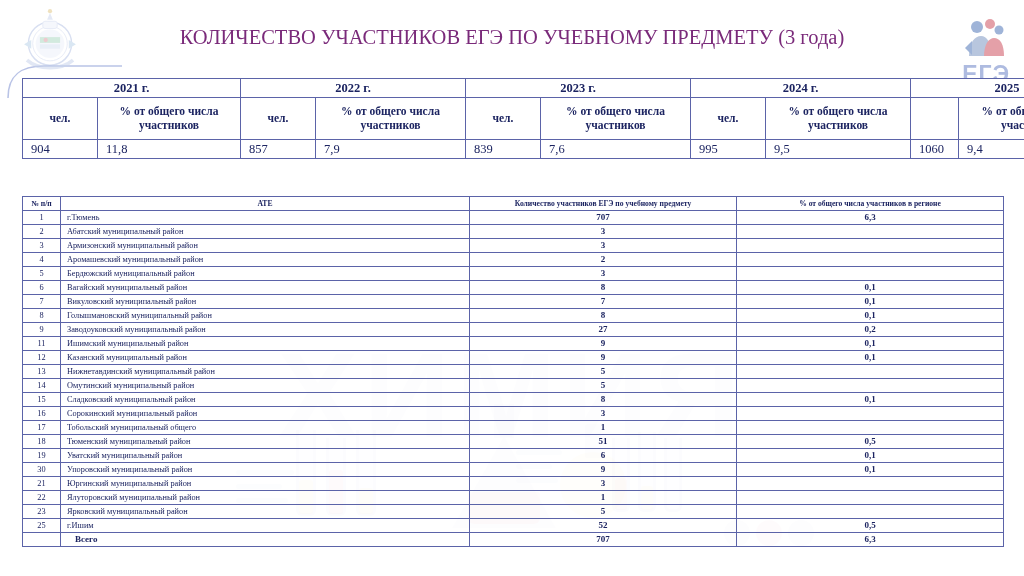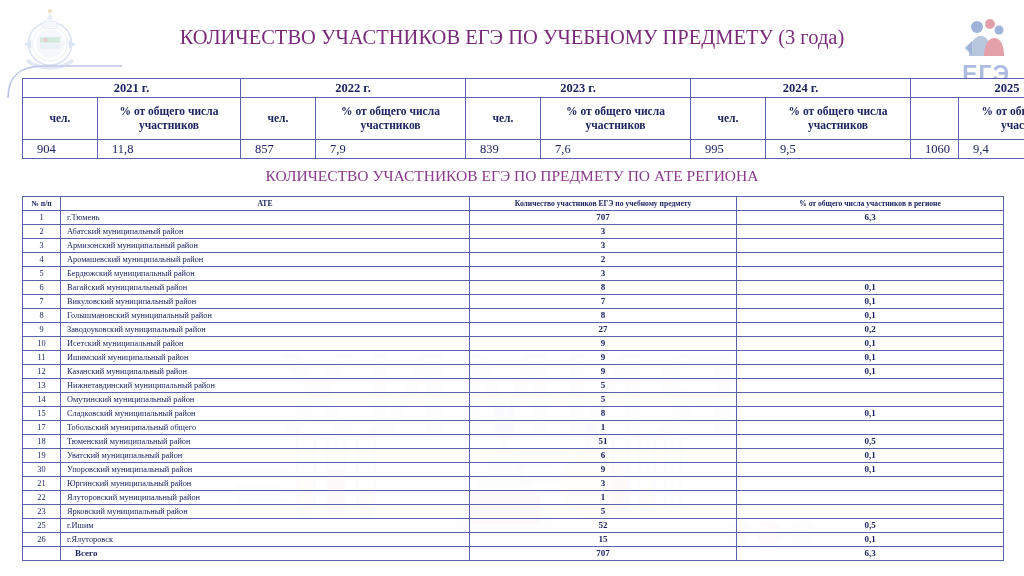--- a/index.html
+++ b/index.html
@@ -118,21 +118,21 @@
     border-collapse: collapse;
     z-index: 3;
     background: #ffffff;
     table-layout: fixed;
   }
   .t-top th, .t-top td {
     border: 1px solid #5b63a8;
     vertical-align: middle;
     font-family: "Liberation Serif", serif;
     color: #1c2461;
-    padding: 1px 14px;
+    padding: 1px 8px;
   }
   .t-top .yr {
     font-weight: bold;
     font-size: 12.5px;
     height: 19px;
   }
   .t-top .sub {
     font-weight: bold;
     font-size: 11.5px;
     height: 42px;
@@ -309,21 +309,20 @@
         <td class="val">839</td>
         <td class="val">7,6</td>
         <td class="val">995</td>
         <td class="val">9,5</td>
         <td class="val">1060</td>
         <td class="val">9,4</td>
       </tr>
     </tbody>
   </table>
 
-  <div class="title-sub">КОЛИЧЕСТВО УЧАСТНИКОВ ЕГЭ ПО ПРЕДМЕТУ ПО АТЕ РЕГИОНА</div>
 
   <table class="t-main">
     <colgroup>
       <col style="width:38px">
       <col style="width:409px">
       <col style="width:267px">
       <col style="width:267px">
     </colgroup>
     <thead>
       <tr>
@@ -382,26 +381,20 @@
           <td class="c-cnt cell-bg">8</td>
           <td class="c-pct cell-bg">0,1</td>
         </tr>
         <tr>
           <td class="c-num cell-bg">9</td>
           <td class="c-ate cell-bg">Заводоуковский  муниципальный район</td>
           <td class="c-cnt cell-bg">27</td>
           <td class="c-pct cell-bg">0,2</td>
         </tr>
         <tr>
-          <td class="c-num cell-bg">10</td>
-          <td class="c-ate cell-bg">Исетский муниципальный район</td>
-          <td class="c-cnt cell-bg">9</td>
-          <td class="c-pct cell-bg">0,1</td>
-        </tr>
-        <tr>
           <td class="c-num cell-bg">11</td>
           <td class="c-ate cell-bg">Ишимский муниципальный  район</td>
           <td class="c-cnt cell-bg">9</td>
           <td class="c-pct cell-bg">0,1</td>
         </tr>
         <tr>
           <td class="c-num cell-bg">12</td>
           <td class="c-ate cell-bg">Казанский  муниципальный район</td>
           <td class="c-cnt cell-bg">9</td>
           <td class="c-pct cell-bg">0,1</td>
@@ -416,20 +409,26 @@
           <td class="c-num cell-bg">14</td>
           <td class="c-ate cell-bg">Омутинский  муниципальный район</td>
           <td class="c-cnt cell-bg">5</td>
           <td class="c-pct cell-bg"></td>
         </tr>
         <tr>
           <td class="c-num cell-bg">15</td>
           <td class="c-ate cell-bg">Сладковский муниципальный район</td>
           <td class="c-cnt cell-bg">8</td>
           <td class="c-pct cell-bg">0,1</td>
+        </tr>
+        <tr>
+          <td class="c-num cell-bg">16</td>
+          <td class="c-ate cell-bg">Сорокинский муниципальный район</td>
+          <td class="c-cnt cell-bg">3</td>
+          <td class="c-pct cell-bg"></td>
         </tr>
         <tr>
           <td class="c-num cell-bg">17</td>
           <td class="c-ate cell-bg">Тобольский муниципальный  общего</td>
           <td class="c-cnt cell-bg">1</td>
           <td class="c-pct cell-bg"></td>
         </tr>
         <tr>
           <td class="c-num cell-bg">18</td>
           <td class="c-ate cell-bg">Тюменский  муниципальный район</td>
@@ -464,26 +463,20 @@
           <td class="c-num cell-bg">23</td>
           <td class="c-ate cell-bg">Ярковский муниципальный район</td>
           <td class="c-cnt cell-bg">5</td>
           <td class="c-pct cell-bg"></td>
         </tr>
         <tr>
           <td class="c-num cell-bg">25</td>
           <td class="c-ate cell-bg">г.Ишим</td>
           <td class="c-cnt cell-bg">52</td>
           <td class="c-pct cell-bg">0,5</td>
-        </tr>
-        <tr>
-          <td class="c-num cell-bg">26</td>
-          <td class="c-ate cell-bg">г.Ялуторовск</td>
-          <td class="c-cnt cell-bg">15</td>
-          <td class="c-pct cell-bg">0,1</td>
         </tr>
         <tr class="total">
           <td class="c-num cell-bg"></td>
           <td class="c-ate cell-bg">Всего</td>
           <td class="c-cnt cell-bg">707</td>
           <td class="c-pct cell-bg">6,3</td>
         </tr>
       </tbody>
   </table>
 

